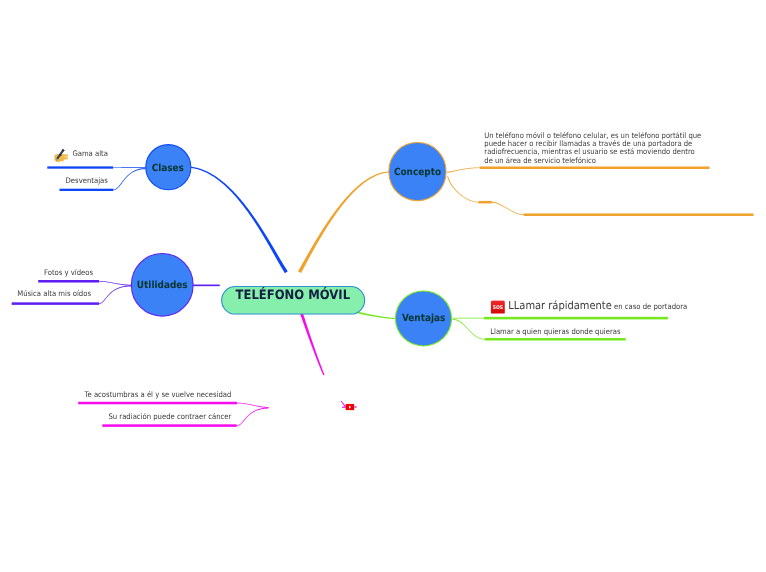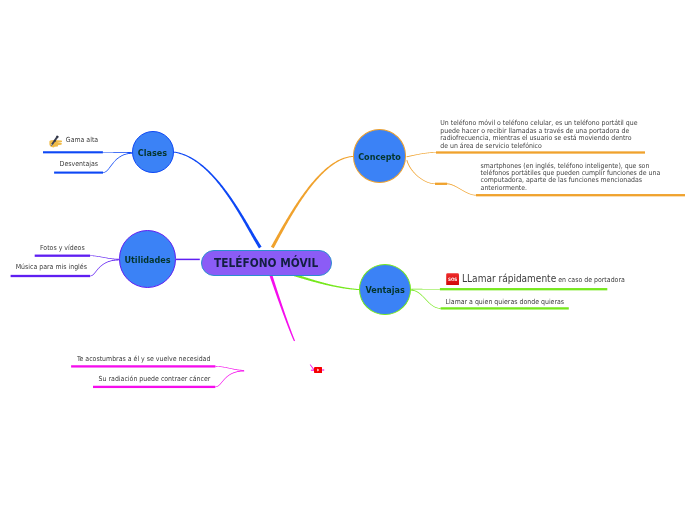--- a/index.html
+++ b/index.html
@@ -4,23 +4,23 @@
 <title>TELEFONO MOVIL mind map</title>
 <style>
   html,body{margin:0;padding:0;}
   body{width:696px;height:520px;background:#ffffff;overflow:hidden;
        font-family:"DejaVu Sans","Liberation Sans",sans-serif;}
   #canvas{position:relative;width:696px;height:520px;}
   svg#links{position:absolute;left:0;top:0;width:696px;height:520px;}
 
   
   #central{
-    position:absolute;left:200.8px;top:250px;width:130.8px;height:25.6px;
-    border:1.25px solid #2b8fd0;border-radius:13px;background:#8b5cf6;
-    box-sizing:border-box;display:flex;align-items:center;justify-content:center;
+    position:absolute;left:200.8px;top:260px;width:130.8px;height:25.6px;
+    border:1.25px solid #2b8fd0;border-radius:13px;background:#86efac;
+    box-sizing:border-box;display:flex;justify-content:center;
     z-index:6;
   }
   #central span{
     font-size:11.75px;font-weight:bold;color:#131f42;white-space:nowrap;
     font-family:"DejaVu Sans","Liberation Sans",sans-serif;font-stretch:condensed;
   }
 
   
   .circle{
     position:absolute;border-radius:50%;background:#3b82f6;
@@ -102,41 +102,35 @@
     <span>Gama alta</span>
   </div>
   <div class="leaf" style="left:59.6px;top:160.3px">
     <span>Desventajas</span>
   </div>
 
   <div class="leaf" style="left:40px;top:243.6px">
     <span>Fotos y vídeos</span>
   </div>
   <div class="leaf" style="left:15.7px;top:263.4px">
-    <span>Música para mis inglés</span>
+    <span>Música alta mis oídos</span>
   </div>
 
   <div class="leaf" style="left:76.9px;top:354.8px">
     <span>Te acostumbras a él y se vuelve necesidad</span>
   </div>
   <div class="leaf" style="left:98.6px;top:374.6px">
     <span>Su radiación puede contraer cáncer</span>
   </div>
 
   <div class="para" style="left:440.3px;top:120.3px">
     <div>Un teléfono móvil o teléfono celular, es un teléfono portátil que</div>
     <div>puede hacer o recibir llamadas a través de una portadora de</div>
     <div>radiofrecuencia, mientras el usuario se está moviendo dentro</div>
     <div>de un área de servicio telefónico</div>
-  </div>
-  <div class="para" style="left:480.6px;top:162.6px">
-    <div>smartphones (en inglés, teléfono inteligente), que son</div>
-    <div>teléfonos portátiles que pueden cumplir funciones de una</div>
-    <div>computadora, aparte de las funciones mencionadas</div>
-    <div>anteriormente.</div>
   </div>
 
   <div class="leaf" style="left:462.1px;top:273.5px">
     <span style="font-size:10px">LLamar rápidamente</span><span>&nbsp;</span><span>en caso de portadora</span>
   </div>
   <div class="leaf" style="left:445.6px;top:297.5px">
     <span>Llamar a quien quieras donde quieras</span>
   </div>
 
   <svg class="ico" style="left:446.1px;top:272.6px" width="13.2" height="12.9" viewBox="0 0 66 64">

